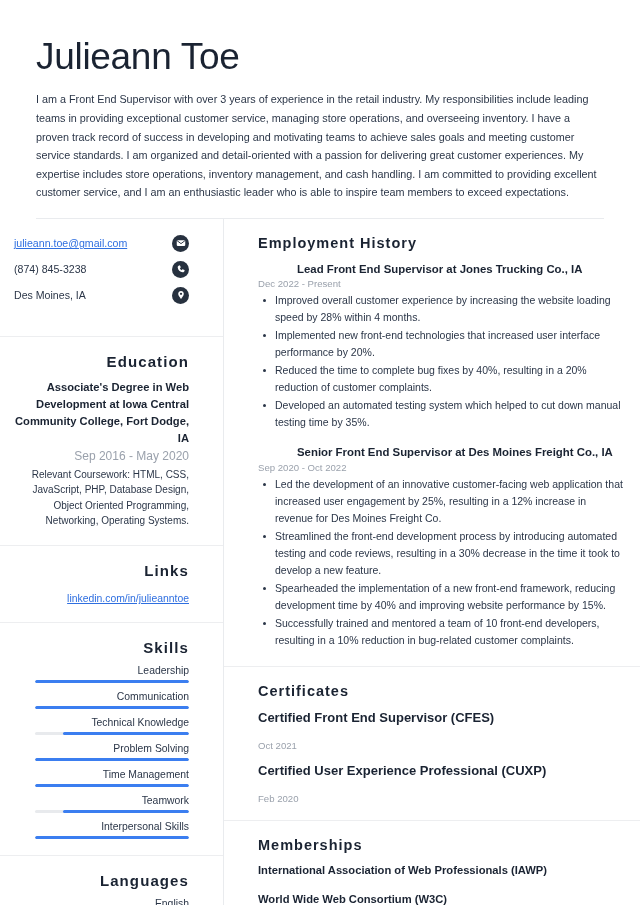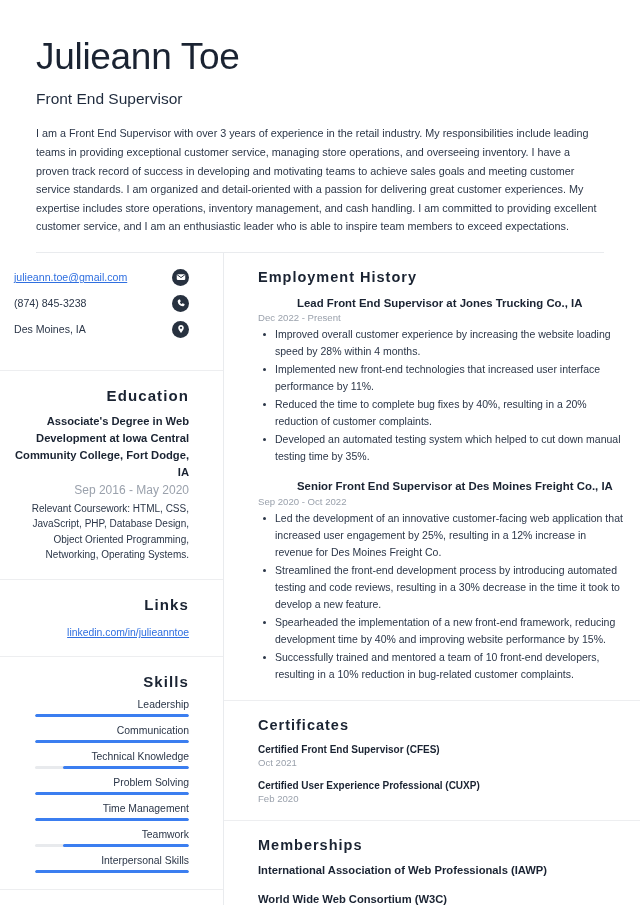--- a/index.html
+++ b/index.html
@@ -171,47 +171,46 @@
     position: absolute;
     left: 5px; top: 7px;
     width: 3px; height: 3px;
     border-radius: 50%;
     background: #2b3648;
   }
 
   .cert { margin-bottom: 11px; }
   .cert:last-child { margin-bottom: 0; }
   .cert-title {
-    font-size: 10px;
+    font-size: 13px;
     font-weight: 700;
     color: #1a2332;
     line-height: 1.4;
   }
   .cert-date {
     font-size: 9.6px;
     color: #9aa1ac;
-    margin-top: 0;
+    margin-top: 13px;
   }
   .memb {
     font-size: 11.2px;
     font-weight: 700;
     color: #1a2332;
     line-height: 1.4;
     margin-bottom: 13px;
   }
   .memb:last-child { margin-bottom: 0; }
 </style>
 </head>
 <body>
 
 <div class="page">
 
   <div class="header">
     <div class="name">Julieann Toe</div>
-    <div class="role">Front End Supervisor</div>
     <div class="summary">I am a Front End Supervisor with over 3 years of experience in the retail industry. My responsibilities include leading teams in providing exceptional customer service, managing store operations, and overseeing inventory. I have a proven track record of success in developing and motivating teams to achieve sales goals and meeting customer service standards. I am organized and detail-oriented with a passion for delivering great customer experiences. My expertise includes store operations, inventory management, and cash handling. I am committed to providing excellent customer service, and I am an enthusiastic leader who is able to inspire team members to exceed expectations.</div>
     <div class="hr-full"></div>
   </div>
 
   <div class="body">
 
     <div class="col-left">
 
       <div class="blk">
 
@@ -327,21 +326,21 @@
     <div class="col-right">
 
       <div class="blk-r">
         <div class="main-h">Employment History</div>
         <div id="jobs-list">
             <div class="job">
               <div class="job-title">Lead Front End Supervisor at Jones Trucking Co., IA</div>
               <div class="job-date">Dec 2022 - Present</div>
               <ul class="bullets">
                 <li>Improved overall customer experience by increasing the website loading speed by 28% within 4 months.</li>
-                <li>Implemented new front-end technologies that increased user interface performance by 11%.</li>
+                <li>Implemented new front-end technologies that increased user interface performance by 20%.</li>
                 <li>Reduced the time to complete bug fixes by 40%, resulting in a 20% reduction of customer complaints.</li>
                 <li>Developed an automated testing system which helped to cut down manual testing time by 35%.</li>
               </ul>
             </div>
             <div class="job">
               <div class="job-title">Senior Front End Supervisor at Des Moines Freight Co., IA</div>
               <div class="job-date">Sep 2020 - Oct 2022</div>
               <ul class="bullets">
                 <li>Led the development of an innovative customer-facing web application that increased user engagement by 25%, resulting in a 12% increase in revenue for Des Moines Freight Co.</li>
                 <li>Streamlined the front-end development process by introducing automated testing and code reviews, resulting in a 30% decrease in the time it took to develop a new feature.</li>

